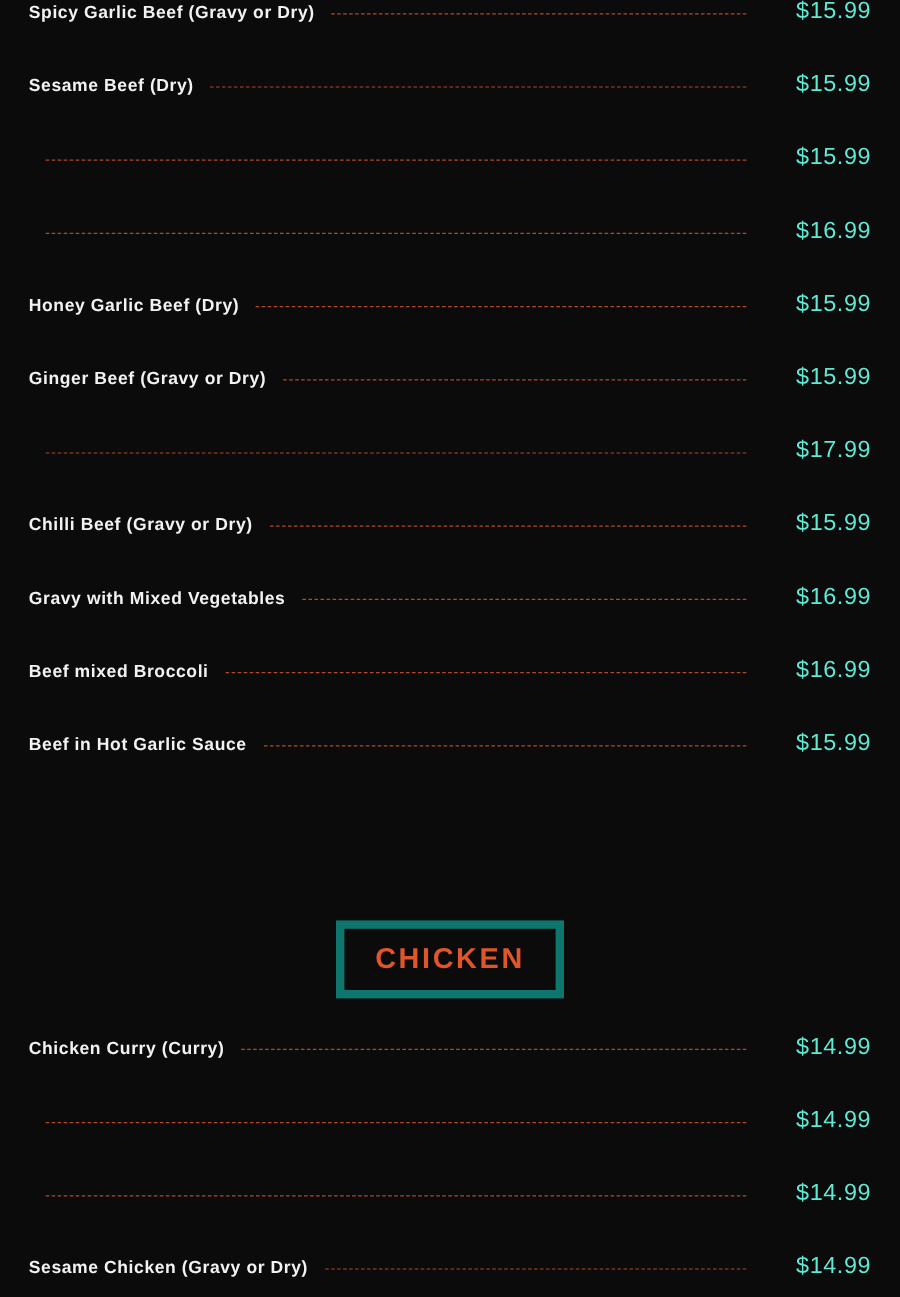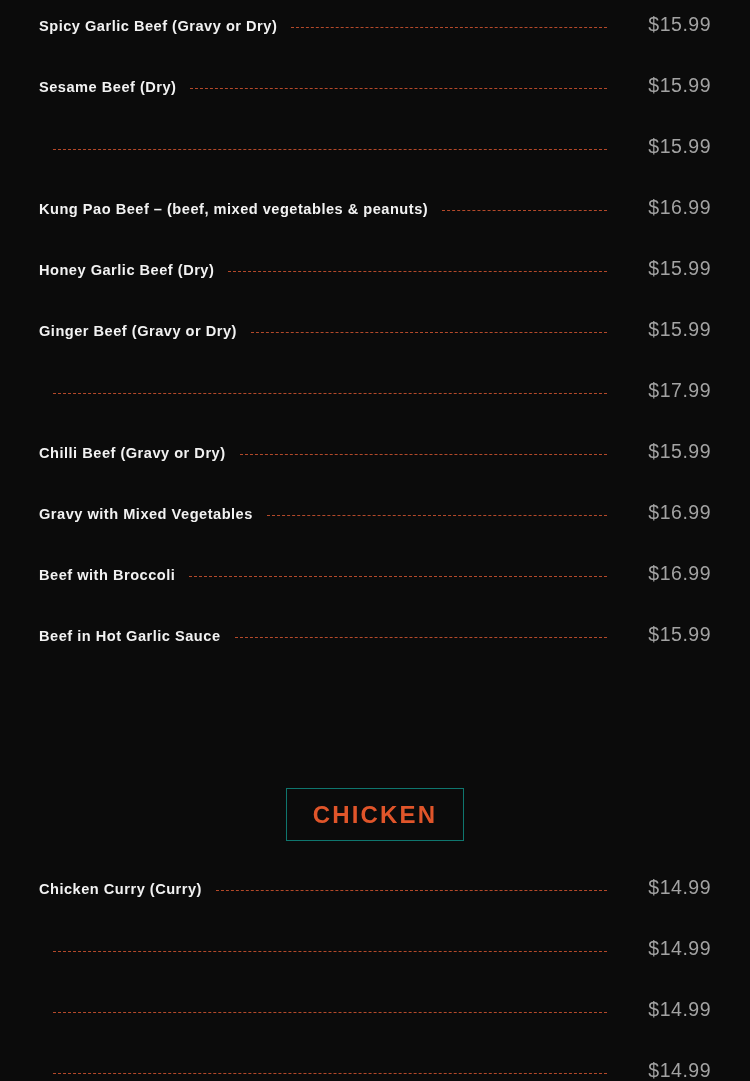--- a/index.html
+++ b/index.html
@@ -12,21 +12,21 @@
     height: 1081px;
     overflow: hidden;
     font-family: "Liberation Sans", sans-serif;
     color: #efefef;
   }
   .menu {
     position: relative;
     width: 750px;
     height: 1081px;
     background: #0b0b0b;
-    padding: 15px;
+    padding: 0;
     box-sizing: border-box;
   }
   .items {
     padding: 0 24px 0 24px;
     box-sizing: border-box;
   }
   .item {
     display: flex;
     align-items: baseline;
     height: 61px;
@@ -46,38 +46,38 @@
     margin: 0 14px;
     position: relative;
     top: -3px;
     height: 1px;
     border-bottom: 1px dashed #b4492a;
     min-width: 20px;
   }
   .item .price {
     flex: 0 0 auto;
     font-size: 19.5px;
-    color: #a3a3a3;
+    color: #5eead4;
     letter-spacing: 0.5px;
     font-weight: 400;
     line-height: 1;
     text-align: right;
     min-width: 90px;
   }
   .gap {
     height: 76px;
   }
   .section-head {
     display: flex;
     justify-content: center;
     align-items: center;
     height: 104px;
   }
   .section-box {
-    border: 1px solid #0f766e;
+    border: 7px solid #0f766e;
     padding: 14px 26px 13px 26px;
     display: inline-block;
   }
   .section-box .section-title {
     color: #e0552a;
     font-size: 24px;
     font-weight: 700;
     letter-spacing: 2.2px;
     line-height: 1;
   }
@@ -99,21 +99,20 @@
     <div class="item">
       <span class="name">Sesame Beef (Dry)</span>
       <span class="leader"></span>
       <span class="price">$15.99</span>
     </div>
     <div class="item">
       <span class="leader"></span>
       <span class="price">$15.99</span>
     </div>
     <div class="item">
-      <span class="name">Kung Pao Beef – (beef, mixed vegetables &amp; peanuts)</span>
       <span class="leader"></span>
       <span class="price">$16.99</span>
     </div>
     <div class="item">
       <span class="name">Honey Garlic Beef (Dry)</span>
       <span class="leader"></span>
       <span class="price">$15.99</span>
     </div>
     <div class="item">
       <span class="name">Ginger Beef (Gravy or Dry)</span>
@@ -128,21 +127,21 @@
       <span class="name">Chilli Beef (Gravy or Dry)</span>
       <span class="leader"></span>
       <span class="price">$15.99</span>
     </div>
     <div class="item">
       <span class="name">Gravy with Mixed Vegetables</span>
       <span class="leader"></span>
       <span class="price">$16.99</span>
     </div>
     <div class="item">
-      <span class="name">Beef with Broccoli</span>
+      <span class="name">Beef mixed Broccoli</span>
       <span class="leader"></span>
       <span class="price">$16.99</span>
     </div>
     <div class="item">
       <span class="name">Beef in Hot Garlic Sauce</span>
       <span class="leader"></span>
       <span class="price">$15.99</span>
     </div>
   </div>
 
@@ -164,18 +163,19 @@
     </div>
     <div class="item">
       <span class="leader"></span>
       <span class="price">$14.99</span>
     </div>
     <div class="item">
       <span class="leader"></span>
       <span class="price">$14.99</span>
     </div>
     <div class="item">
+      <span class="name">Sesame Chicken (Gravy or Dry)</span>
       <span class="leader"></span>
       <span class="price">$14.99</span>
     </div>
   </div>
 
 </div>
 
 </body></html>

